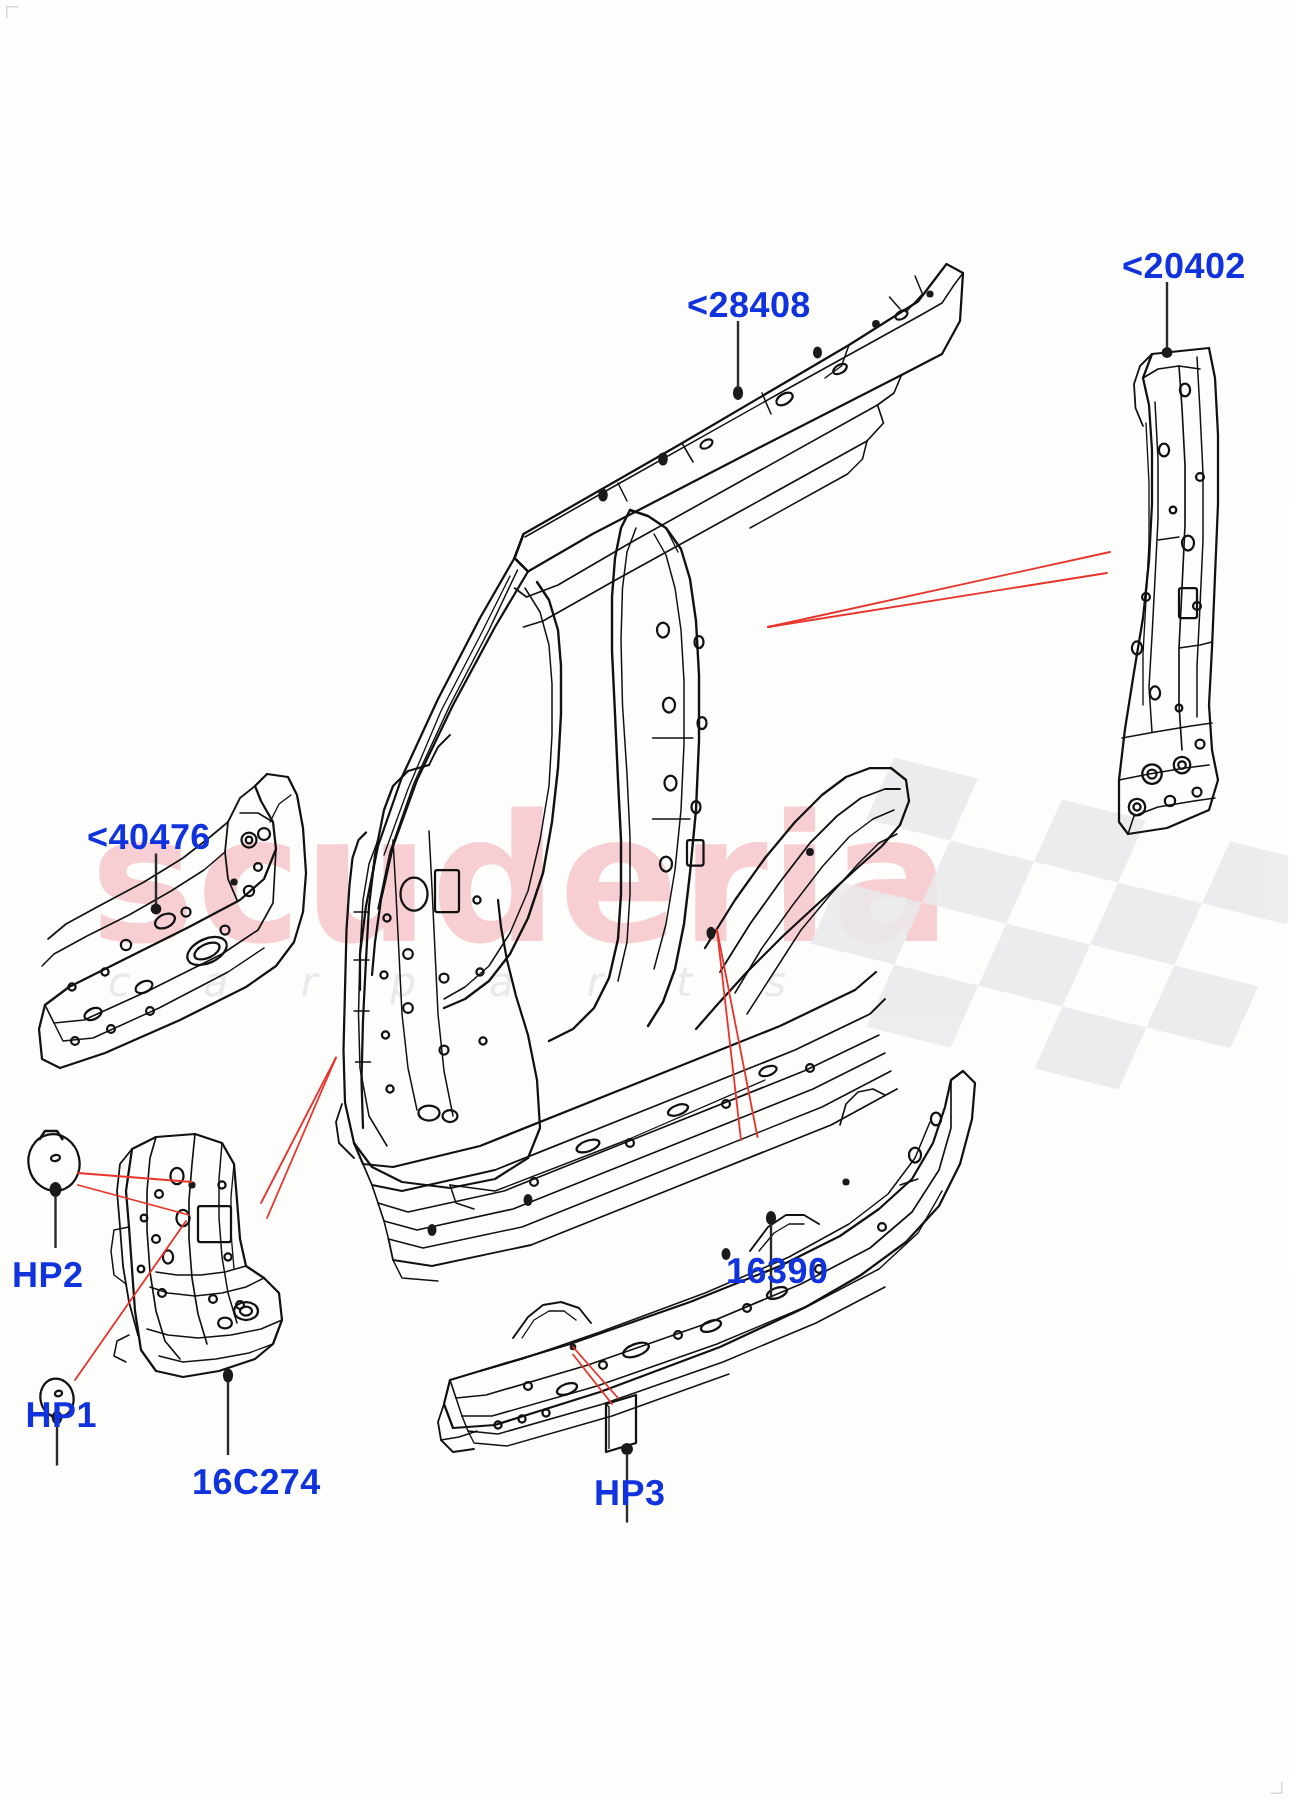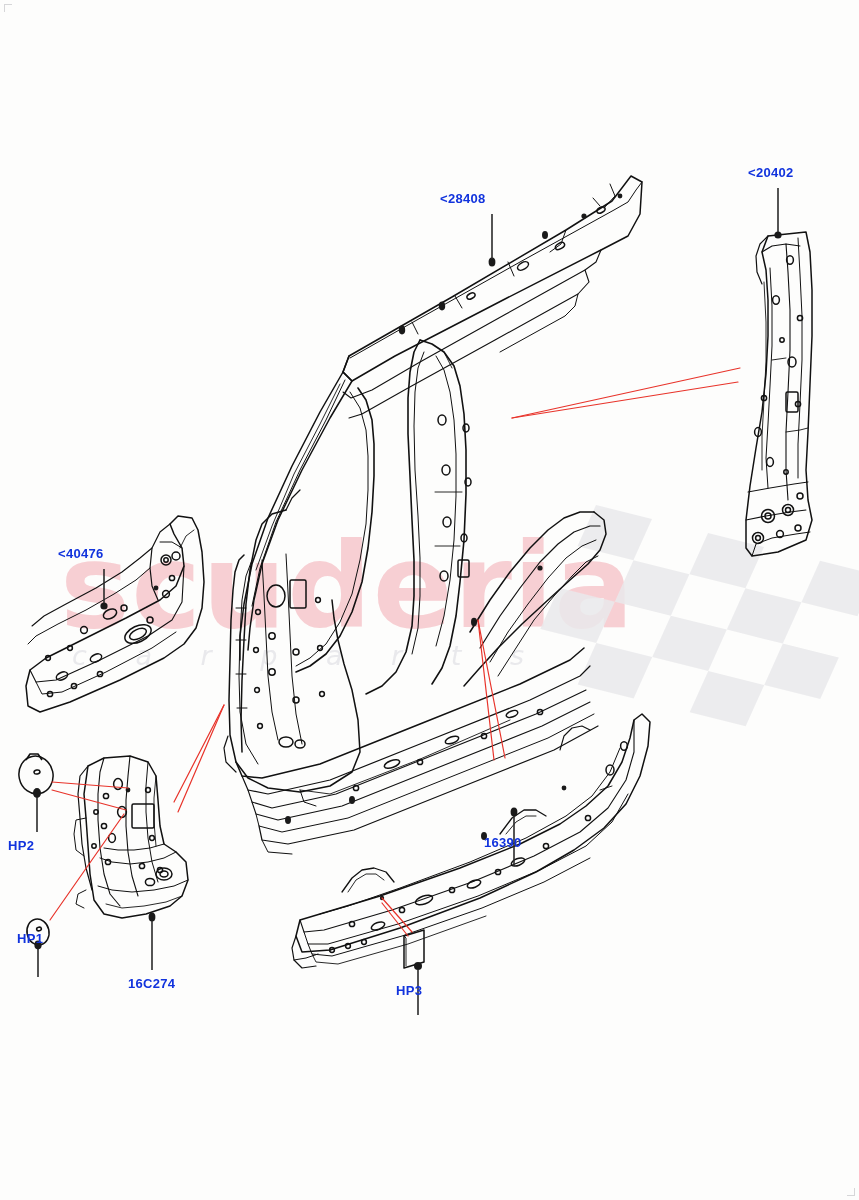--- a/index.html
+++ b/index.html
@@ -22,21 +22,21 @@
     position: absolute;
     left: 0;
     top: 0;
     width: 859px;
     height: 1200px;
   }
   .part-label {
     position: absolute;
     color: #1133dd;
     font-family: "Liberation Sans", sans-serif;
-    font-size: 13px;
+    font-size: 24px;
     font-weight: bold;
     letter-spacing: 0.3px;
     white-space: nowrap;
     line-height: 1;
   }
   .corner-mark {
     position: absolute;
     width: 7px;
     height: 7px;
     opacity: 0.55;
@@ -457,21 +457,21 @@
       <line x1="104" y1="569" x2="104" y2="603"></line>
       <line x1="514" y1="866" x2="514" y2="816"></line>
       <line x1="152" y1="970" x2="152" y2="921"></line>
       <line x1="38" y1="977" x2="38" y2="949"></line>
       <line x1="37" y1="832" x2="37" y2="797"></line>
       <line x1="418" y1="1015" x2="418" y2="970"></line>
     </g>
 
   </svg>
 
-  <div class="part-label" style="left:440px; top:192px;">&lt;28408</div>
+  <div class="part-label" style="left:458px; top:192px;">&lt;28408</div>
   <div class="part-label" style="left:748px; top:166px;">&lt;20402</div>
   <div class="part-label" style="left:58px; top:547px;">&lt;40476</div>
   <div class="part-label" style="left:484px; top:836px;">16390</div>
   <div class="part-label" style="left:128px; top:977px;">16C274</div>
   <div class="part-label" style="left:17px; top:932px;">HP1</div>
   <div class="part-label" style="left:8px; top:839px;">HP2</div>
   <div class="part-label" style="left:396px; top:984px;">HP3</div>
 
 </div>
 

